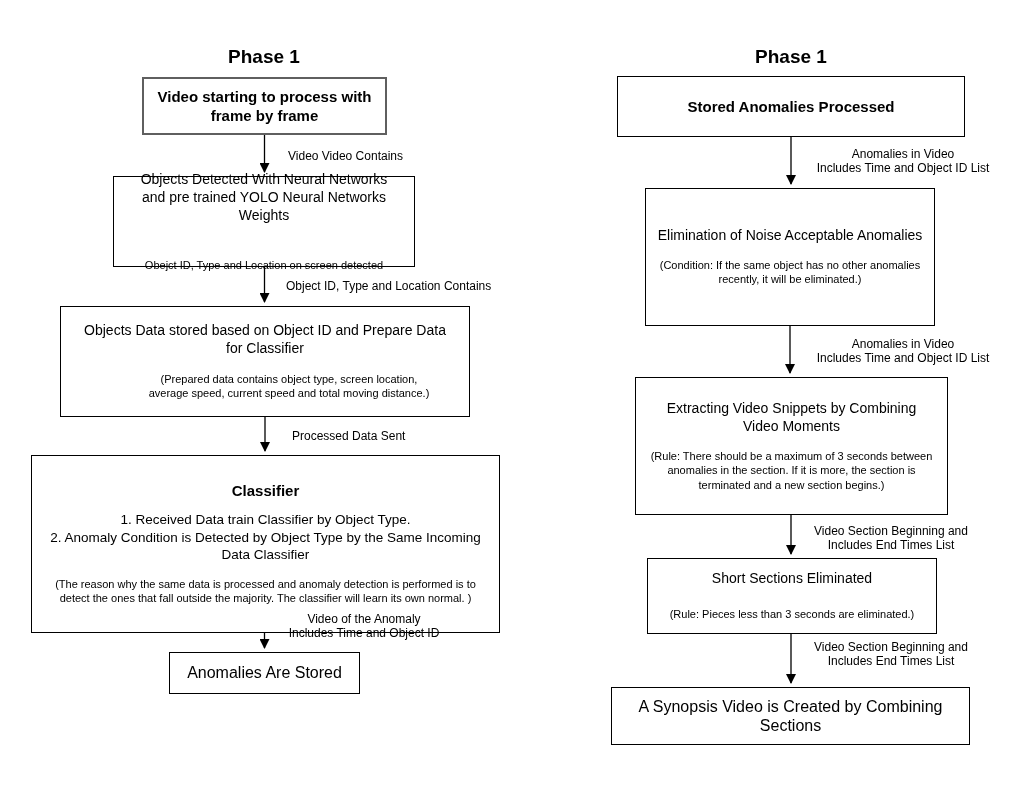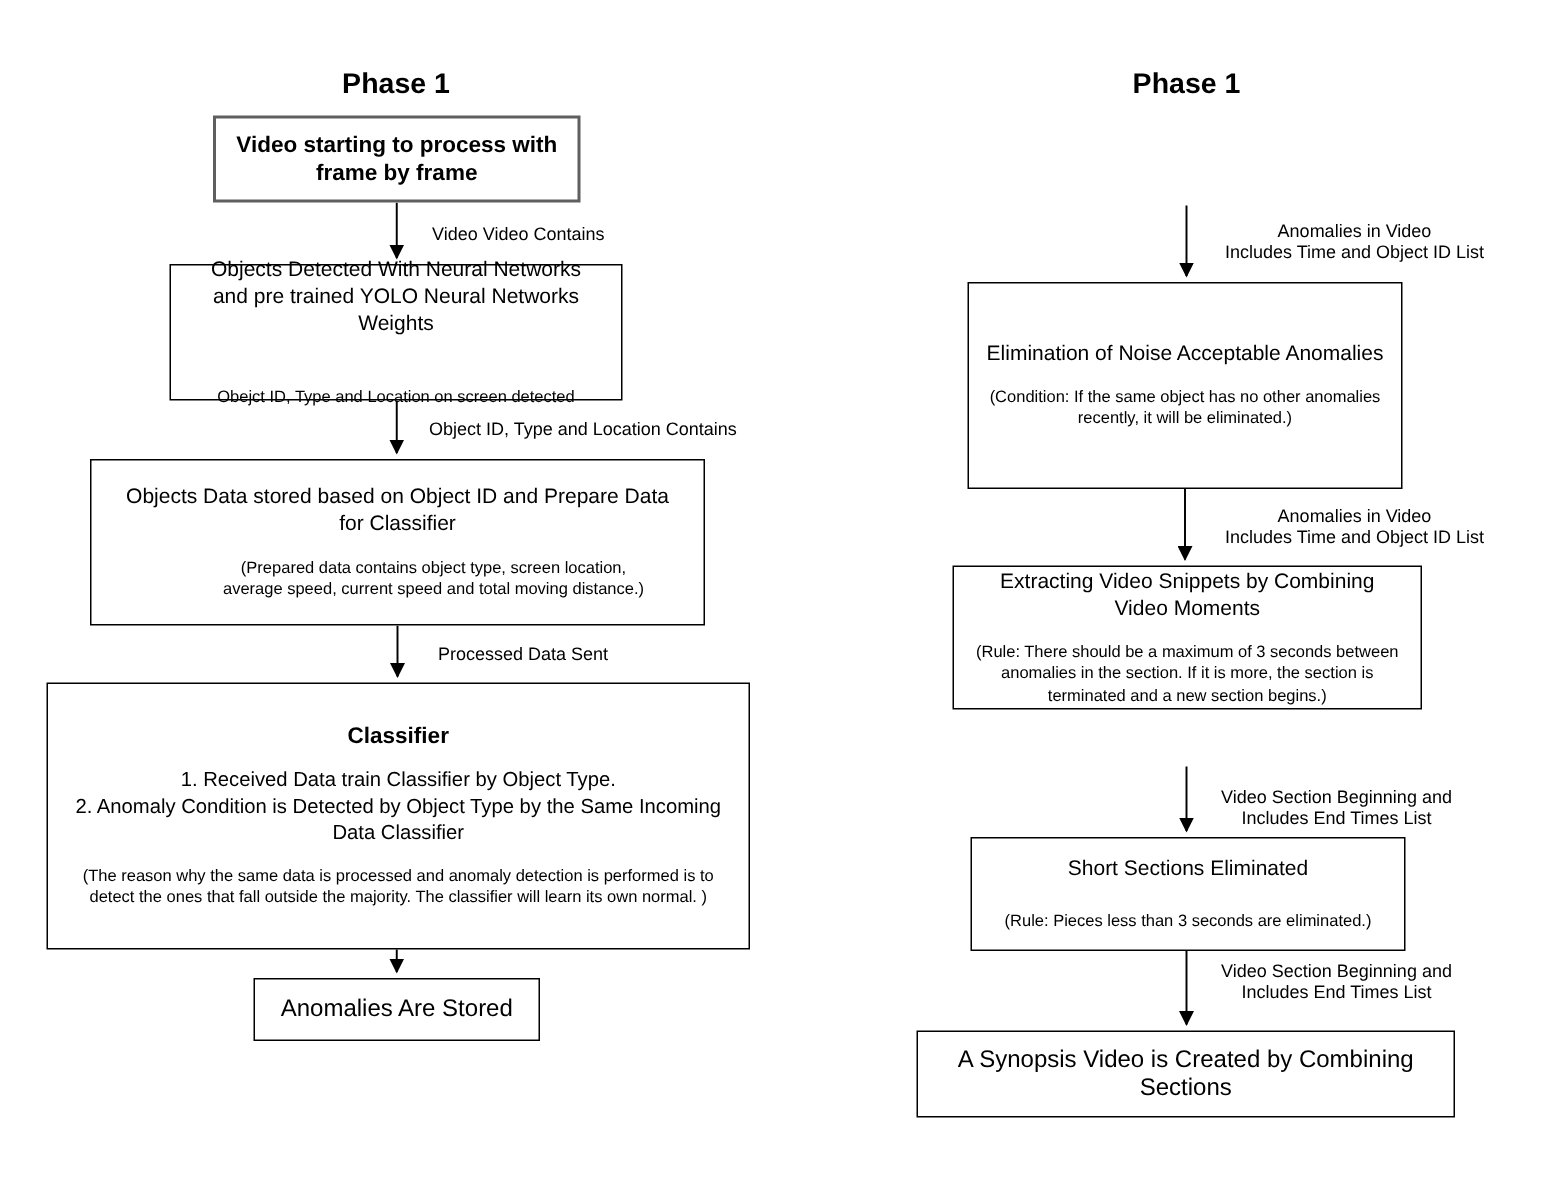--- a/index.html
+++ b/index.html
@@ -110,41 +110,46 @@
 
   <div class="box" style="left:31px; top:455px; width:469px; height:178px;">
     <div class="title">Classifier</div>
     <div class="body">1. Received Data train Classifier by Object Type.
 2. Anomaly Condition is Detected by Object Type by the Same Incoming
 Data Classifier</div>
     <div class="note gap13">(The reason why the same data is processed and anomaly detection is performed is to
 detect the ones that fall outside the majority. The classifier will learn its own normal. )</div>
   </div>
 
+  <div class="edge-label center" style="left:279px; top:612px; width:170px;">Video of the Anomaly
+Includes Time and Object ID</div>
 
   <div class="box" style="left:169px; top:652px; width:191px; height:42px;">
     <div class="big">Anomalies Are Stored</div>
   </div>
 
   <div class="phase-title" style="left:691px; top:24px;">Phase 1</div>
 
+  <div class="box" style="left:617px; top:76px; width:348px; height:61px;">
+    <div class="boldmain">Stored Anomalies Processed</div>
+  </div>
 
   <div class="edge-label center" style="left:797px; top:147px; width:212px;">Anomalies in Video
 Includes Time and Object ID List</div>
 
   <div class="box" style="left:645px; top:188px; width:290px; height:138px;">
     <div class="main">Elimination of Noise Acceptable Anomalies</div>
     <div class="note gap13">(Condition: If the same object has no other anomalies
 recently, it will be eliminated.)</div>
   </div>
 
   <div class="edge-label center" style="left:797px; top:337px; width:212px;">Anomalies in Video
 Includes Time and Object ID List</div>
 
-  <div class="box" style="left:635px; top:377px; width:313px; height:96px;">
+  <div class="box" style="left:635px; top:377px; width:313px; height:138px;">
     <div class="main">Extracting Video Snippets by Combining
 Video Moments</div>
     <div class="note gap13">(Rule: There should be a maximum of 3 seconds between
 anomalies in the section. If it is more, the section is
 terminated and a new section begins.)</div>
   </div>
 
   <div class="edge-label center" style="left:792px; top:524px; width:198px;">Video Section Beginning and
 Includes End Times List</div>
 

